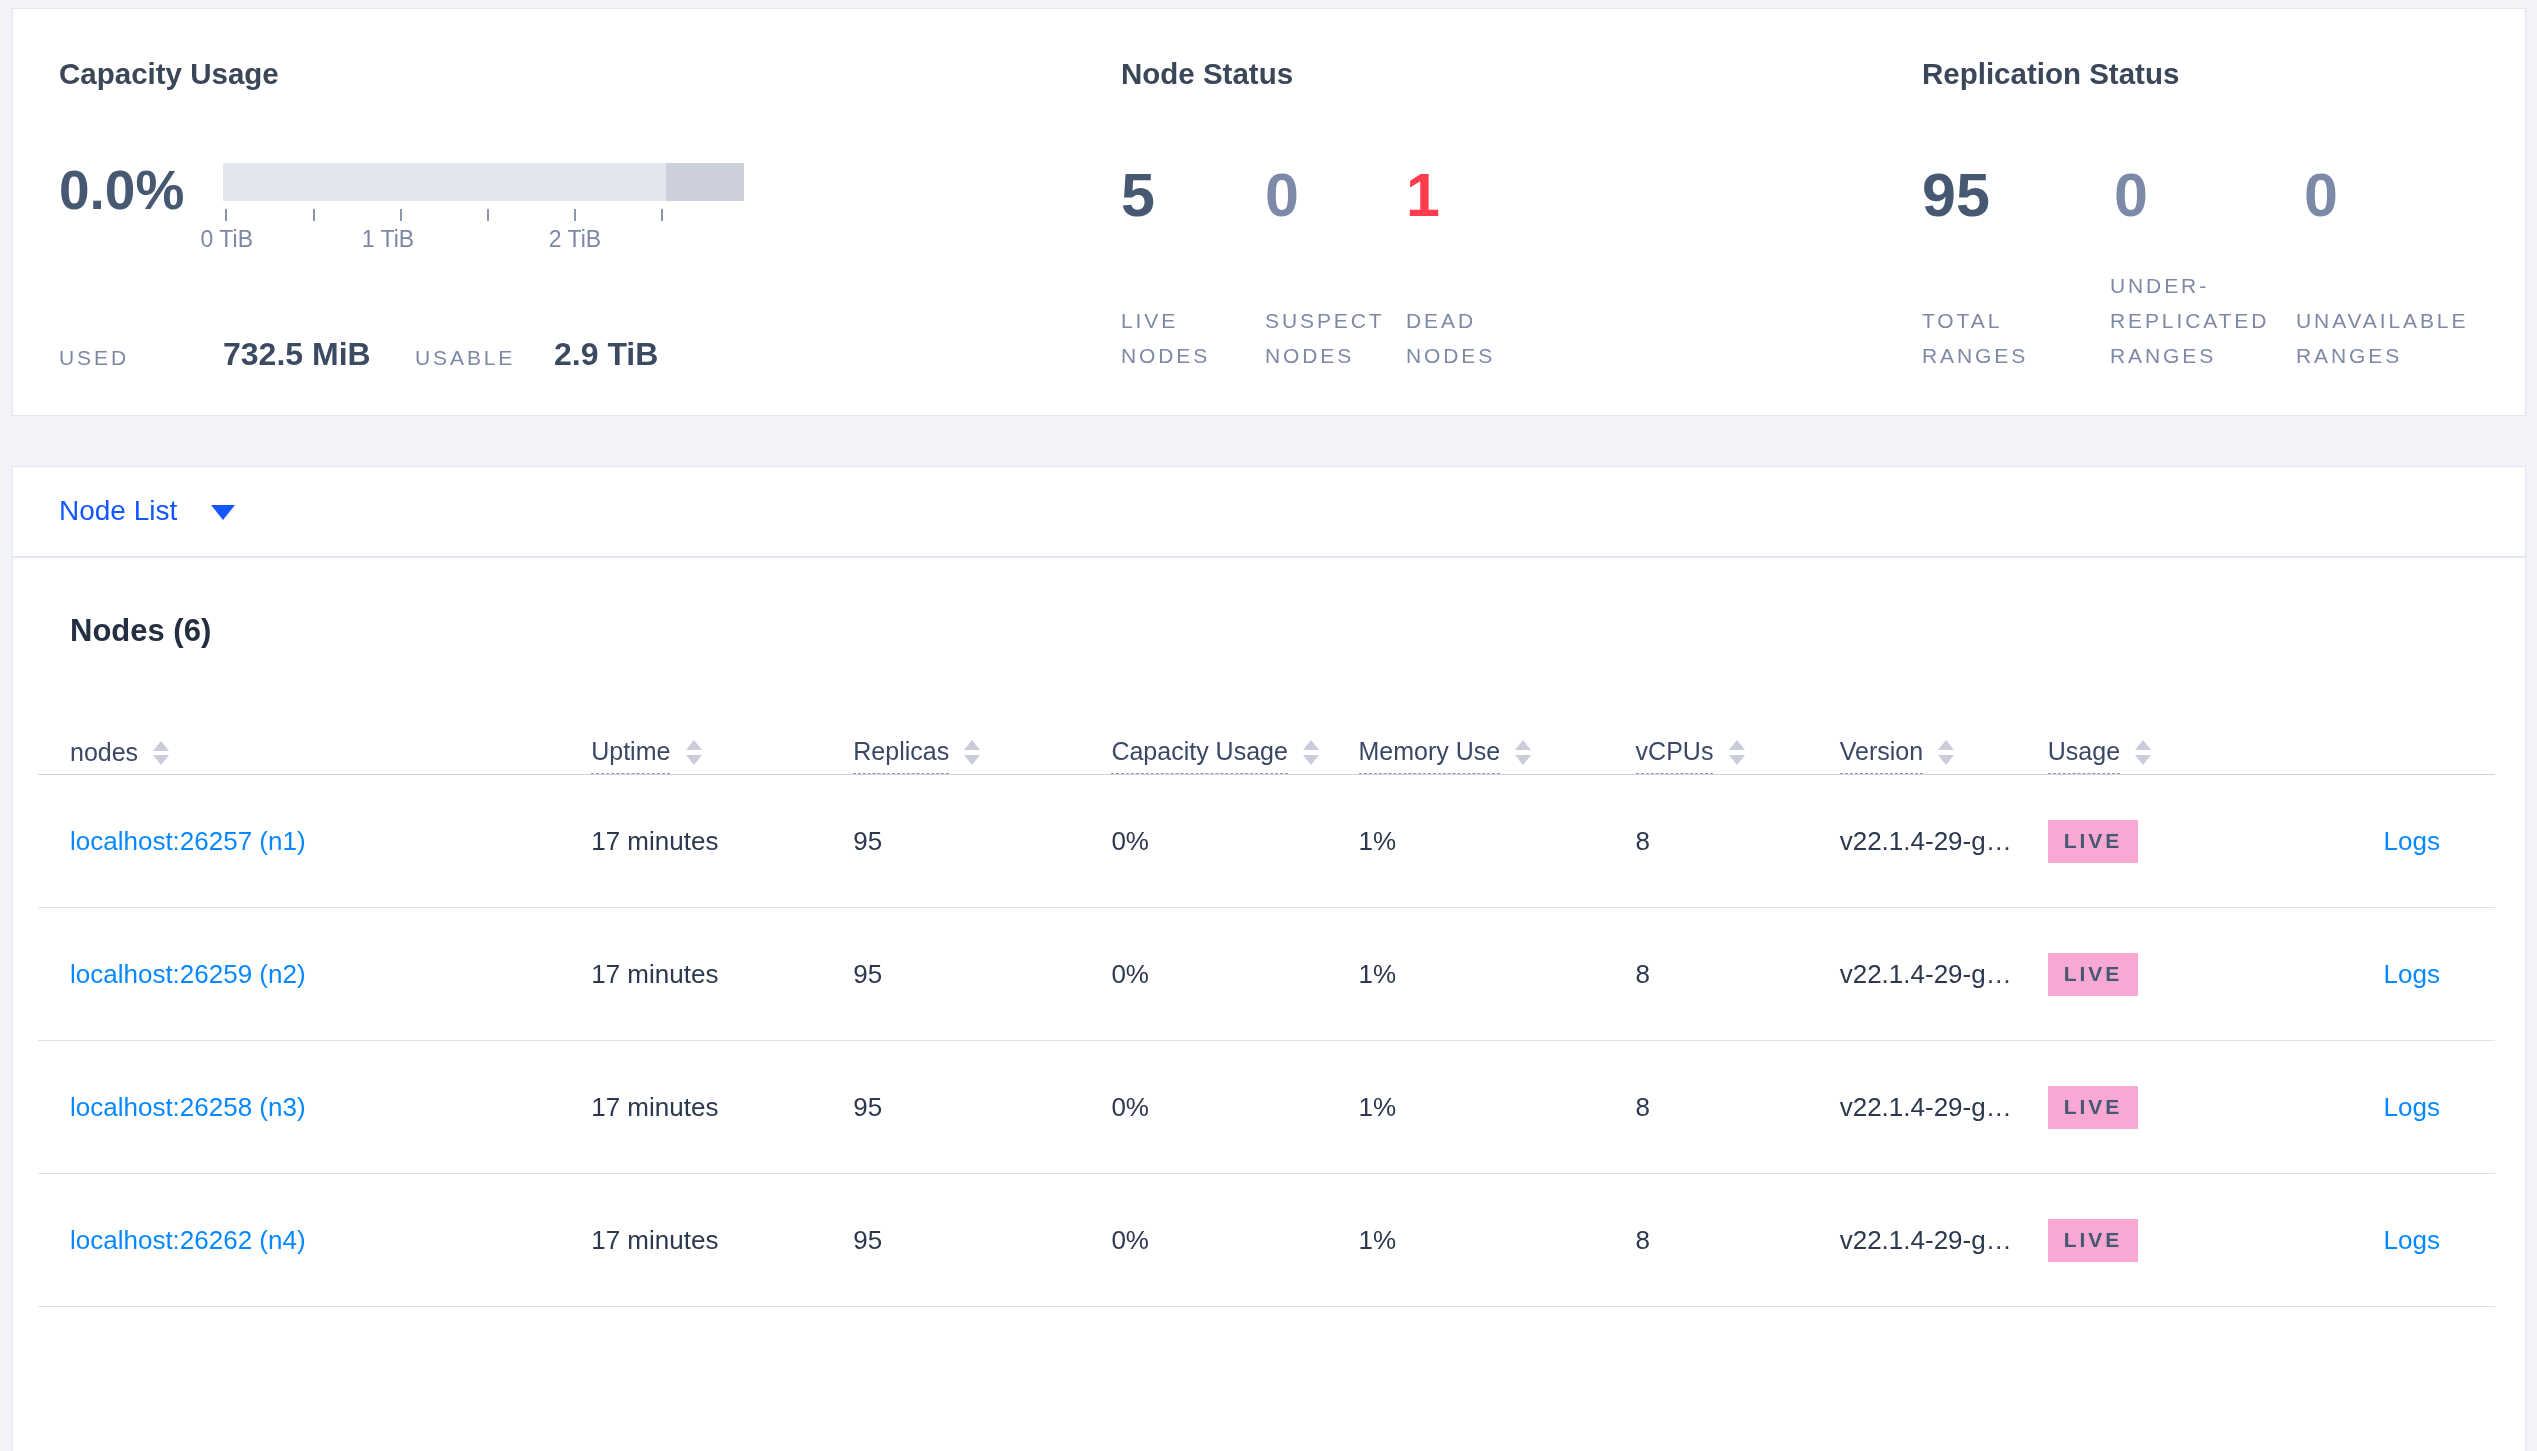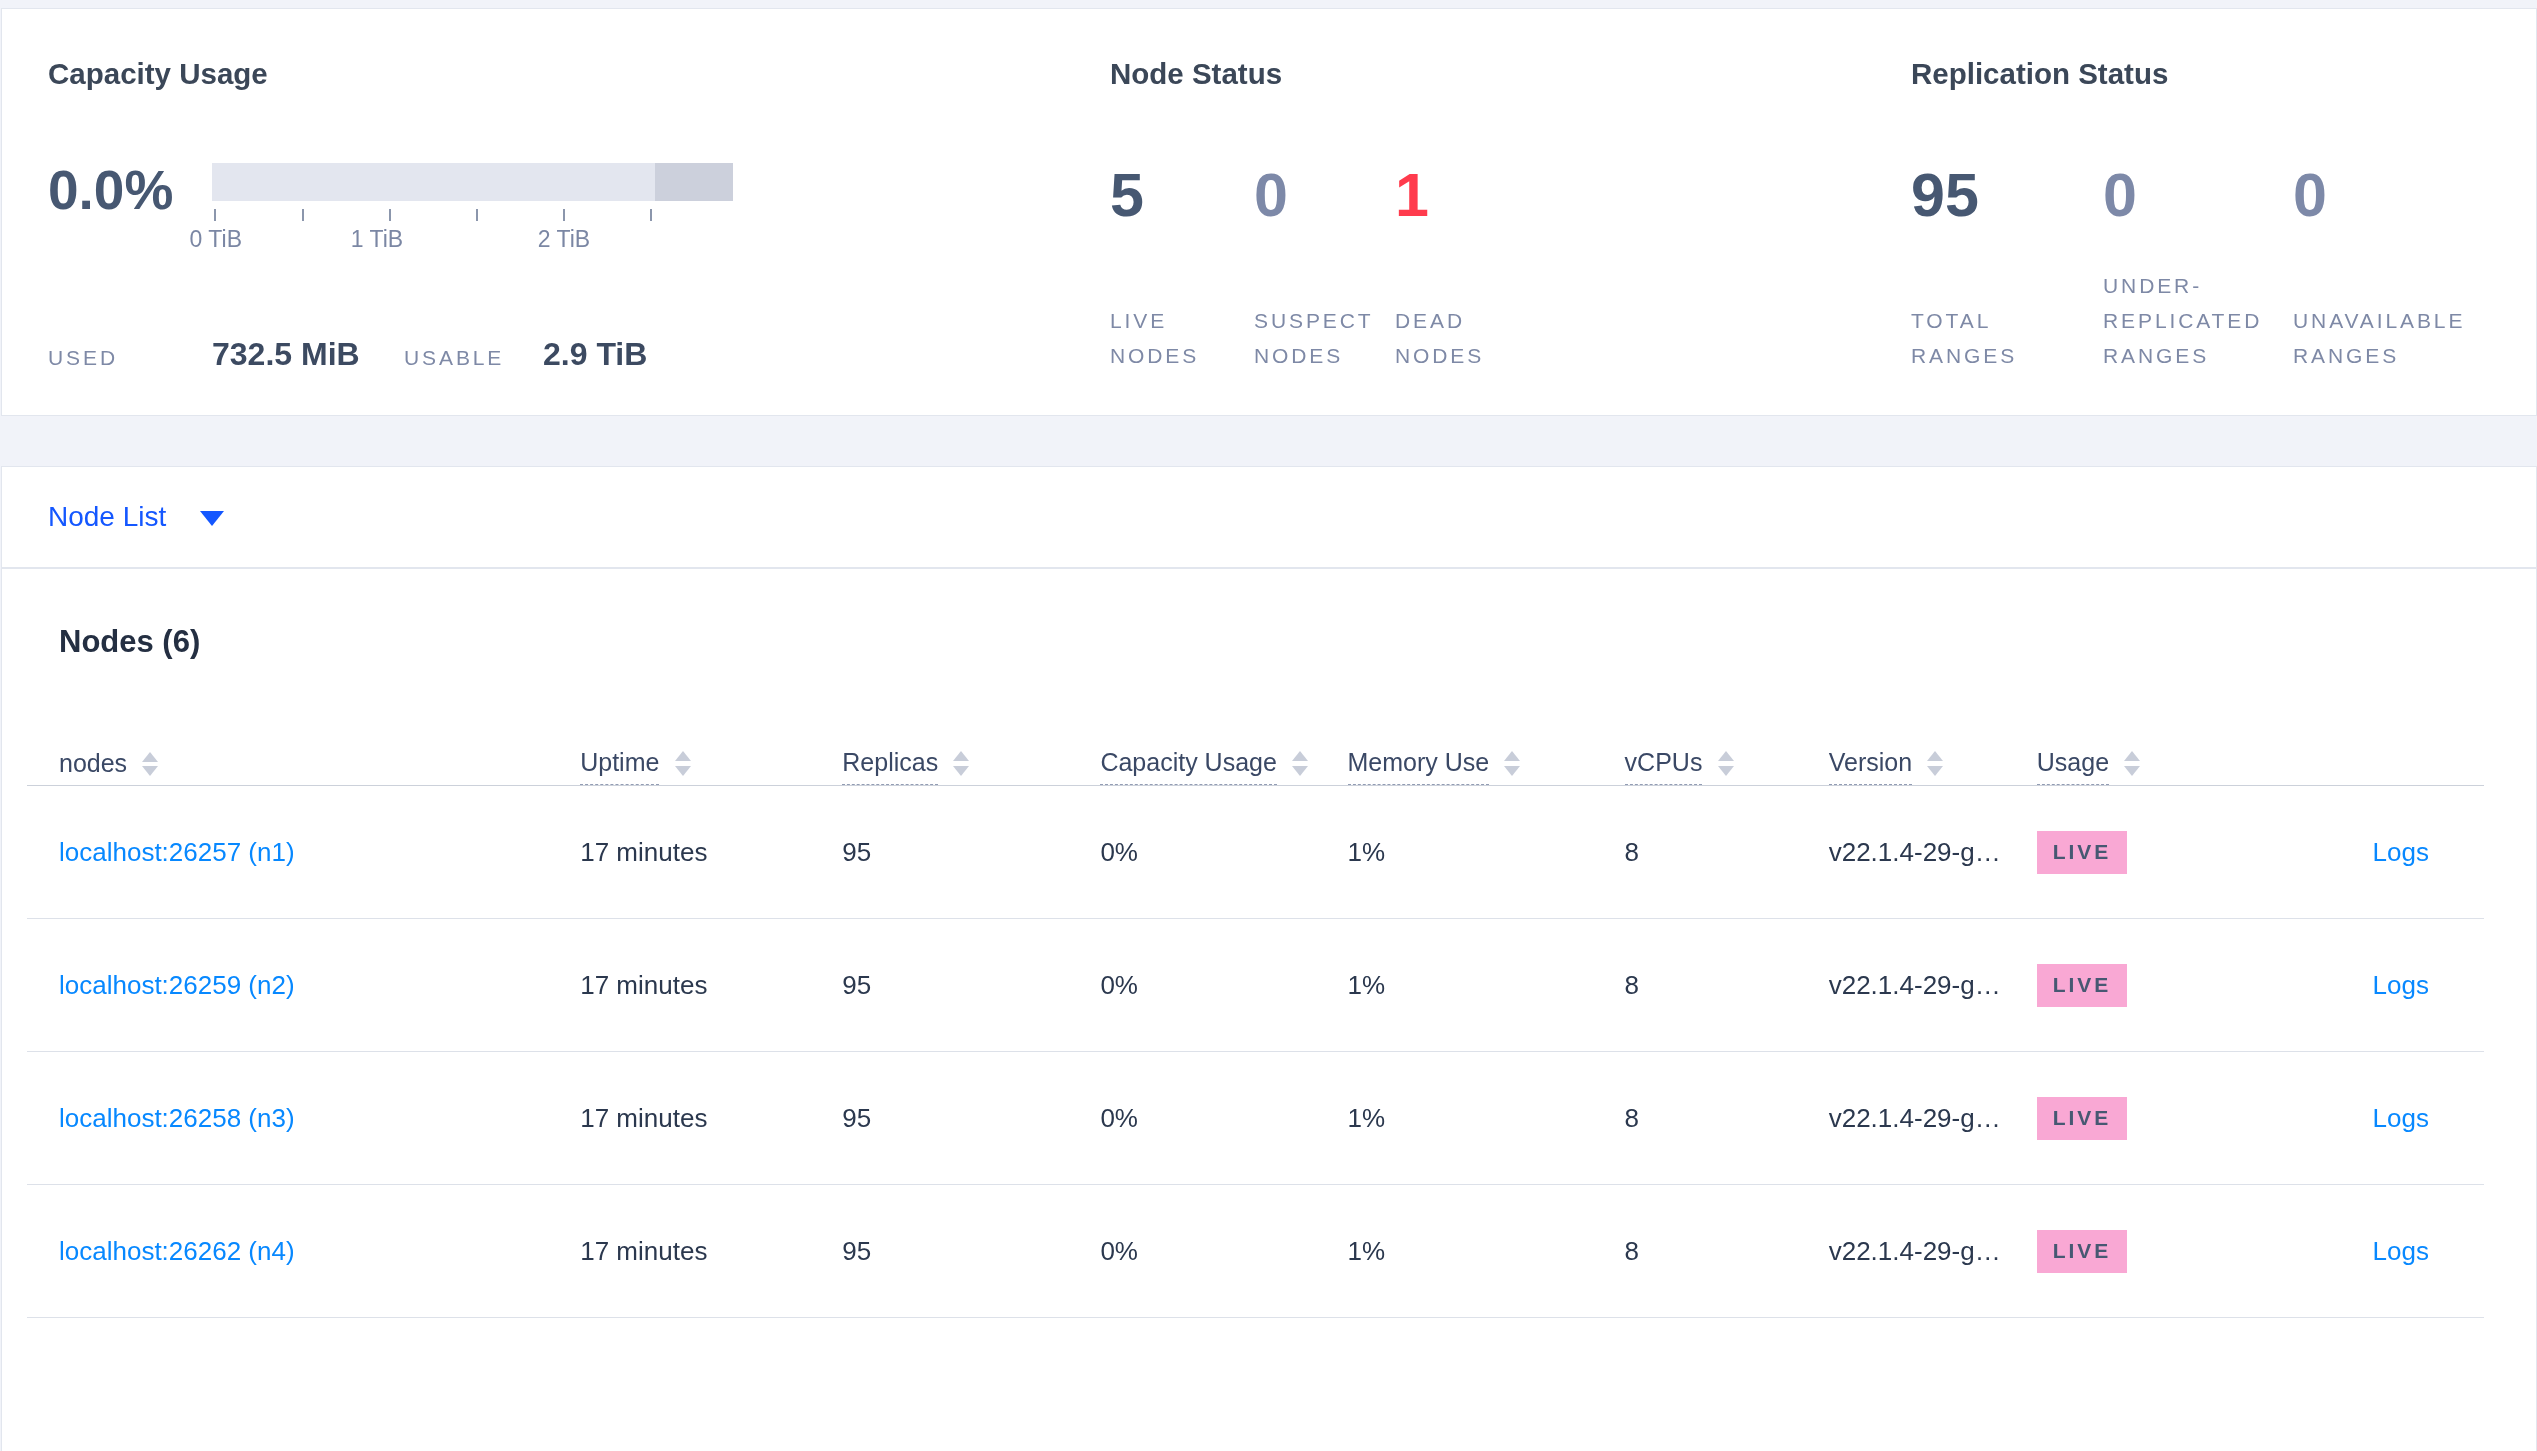--- a/index.html
+++ b/index.html
@@ -1,19 +1,19 @@
 <!DOCTYPE html>
 <html><head>
 <meta charset="utf-8">
 <style>
   * { margin:0; padding:0; box-sizing:border-box; }
   html,body { background:#f1f3f9; }
   body { font-family:"Liberation Sans", sans-serif; }
   .page { width:2538px; height:1452px; overflow:hidden; padding-top:7.6px; position:relative; }
-  .card { background:#ffffff; border:1.9px solid #e2e6ee; margin:0 1px; }
+  .card { background:#ffffff; border:1.9px solid #e2e6ee; margin:0 12px; }
 
   
   .summary-card { height:408px; position:relative; }
   .sec { position:absolute; top:42px; bottom:42px; display:flex; flex-direction:column; }
   .sec-capacity { left:46px; width:991px; }
   .sec-nodestatus { left:1108px; width:762px; }
   .sec-replication { left:1909px; right:38px; }
   .sec-title { font-size:29.5px; line-height:46px; font-weight:600; color:#3b4758; }
 
   .stats-row { display:flex; margin-top:61px; }
@@ -40,21 +40,21 @@
   .cap-tick-labels { position:relative; height:30.5px; margin-top:3.8px; }
   .cap-tick-label { position:absolute; transform:translateX(-50%); font-size:23px; color:#7b87a4; white-space:nowrap; }
   .cap-bottom { display:flex; align-items:baseline; margin-top:auto; }
   .cap-small-label { font-size:21px; letter-spacing:2.9px; color:#7e89a6; }
   .cap-used-label { width:164px; }
   .cap-usable-label { width:139px; }
   .cap-big-val { font-size:32px; font-weight:700; color:#3c4a61; }
   .cap-used-val { width:192px; }
 
   
-  .selector-card { margin-top:50px; height:102px; display:flex; align-items:center; padding-left:46px; cursor:pointer; }
+  .selector-card { margin-top:50px; height:91px; display:flex; align-items:center; padding-left:46px; cursor:pointer; }
   .selector-label { font-size:28px; font-weight:500; color:#1457ff; }
   .caret-down { width:0; height:0; border-left:12.4px solid transparent; border-right:12.4px solid transparent; border-top:15.2px solid #1457ff; margin-left:34px; margin-top:3.8px; }
 
   
   .table-card { border-bottom:none; height:914px; padding-top:51px; }
   .nodes-title { font-size:31px; line-height:44px; font-weight:600; color:#242f42; margin-left:57px; }
   table { border-collapse:collapse; table-layout:fixed; margin-left:25px; margin-top:32px; width:2457px; }
   col.c-nodes{width:553px;} col.c-uptime{width:262px;} col.c-replicas{width:258px;}
   col.c-capacity{width:247px;} col.c-memory{width:277px;} col.c-vcpus{width:204px;}
   col.c-version{width:208px;} col.c-status{width:212px;} col.c-logs{width:235px;}

